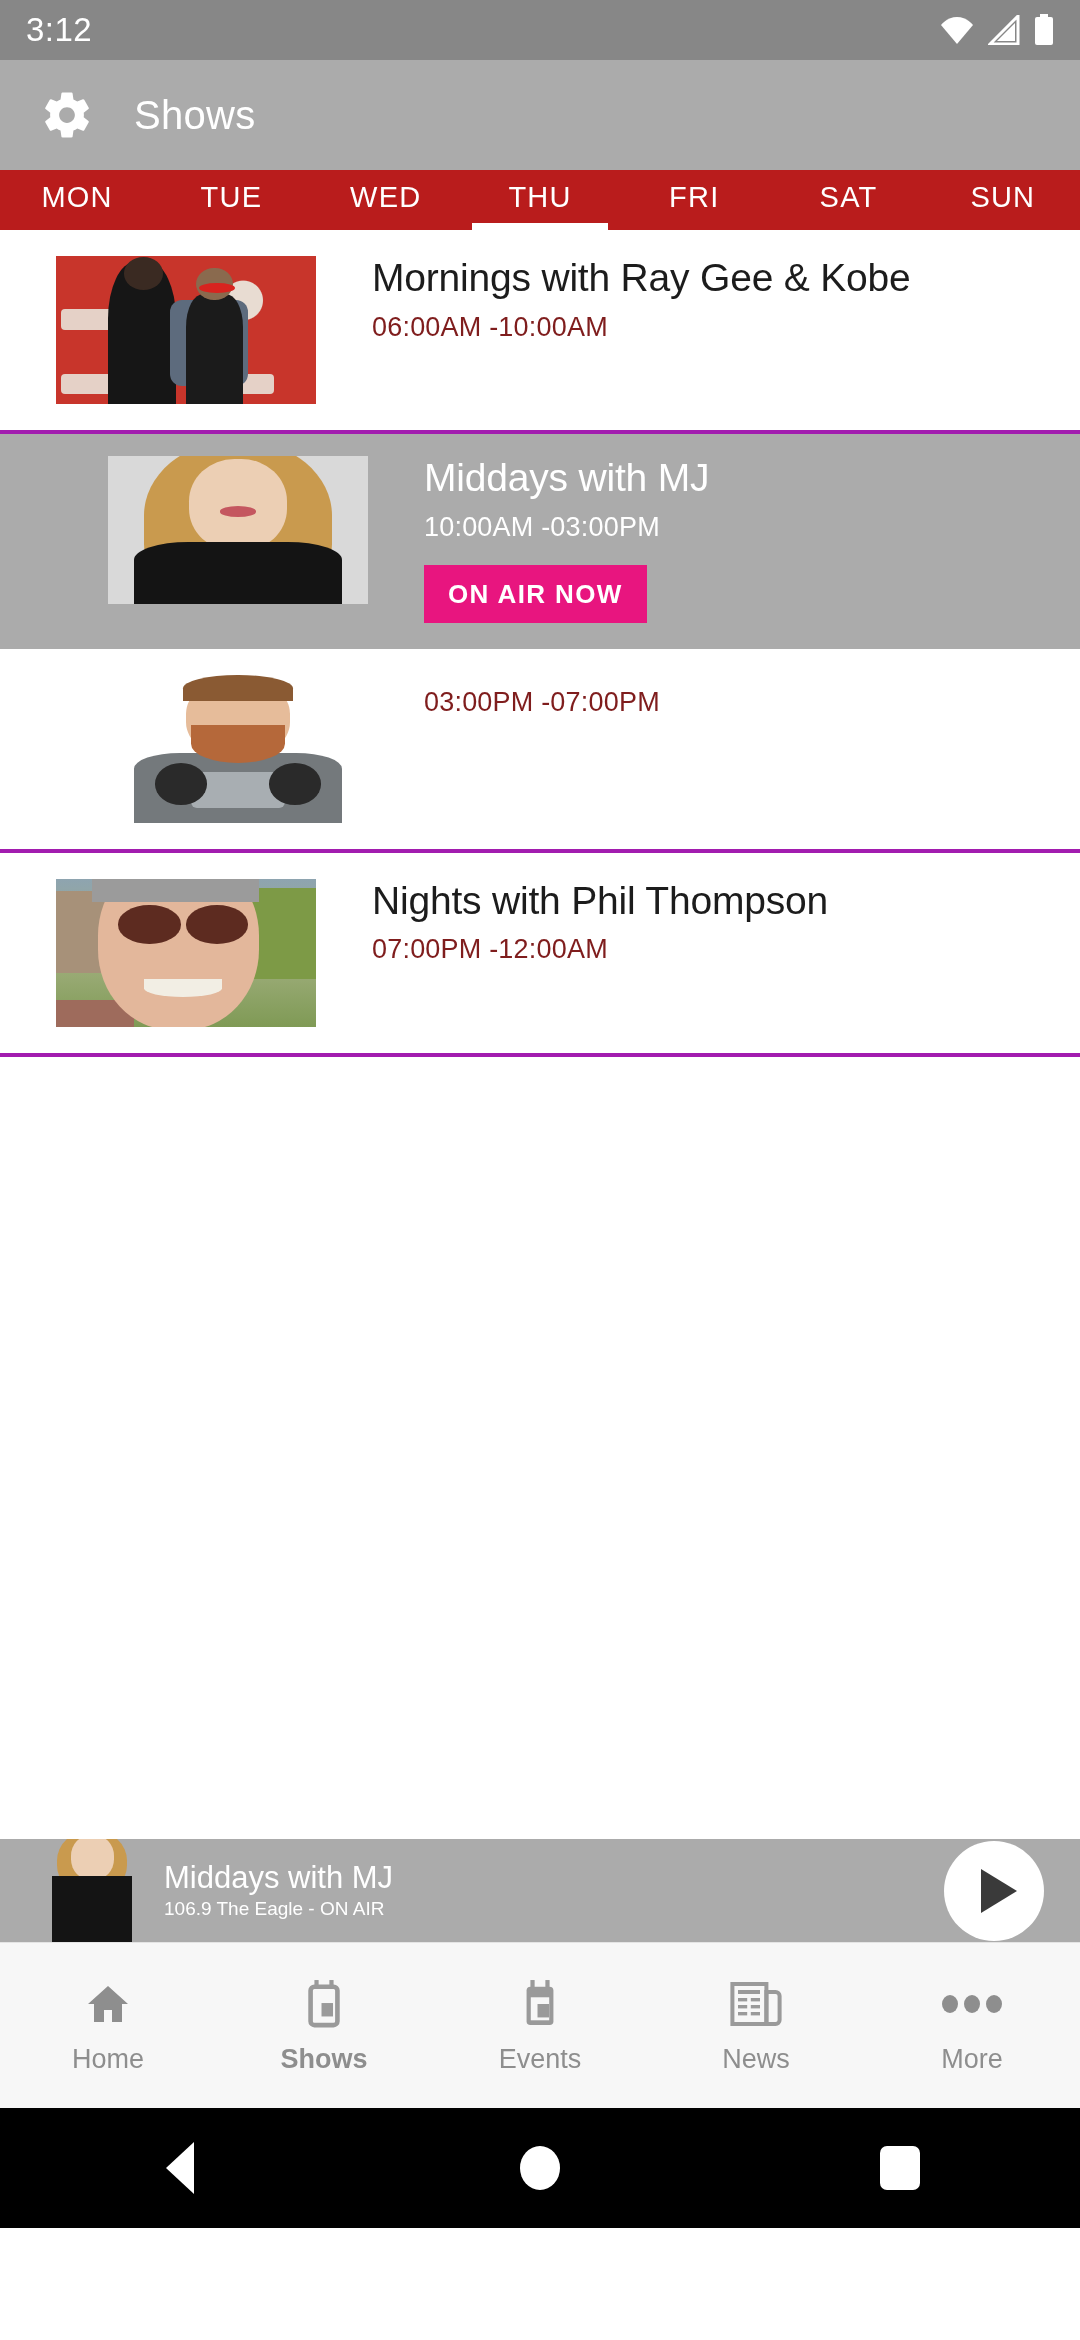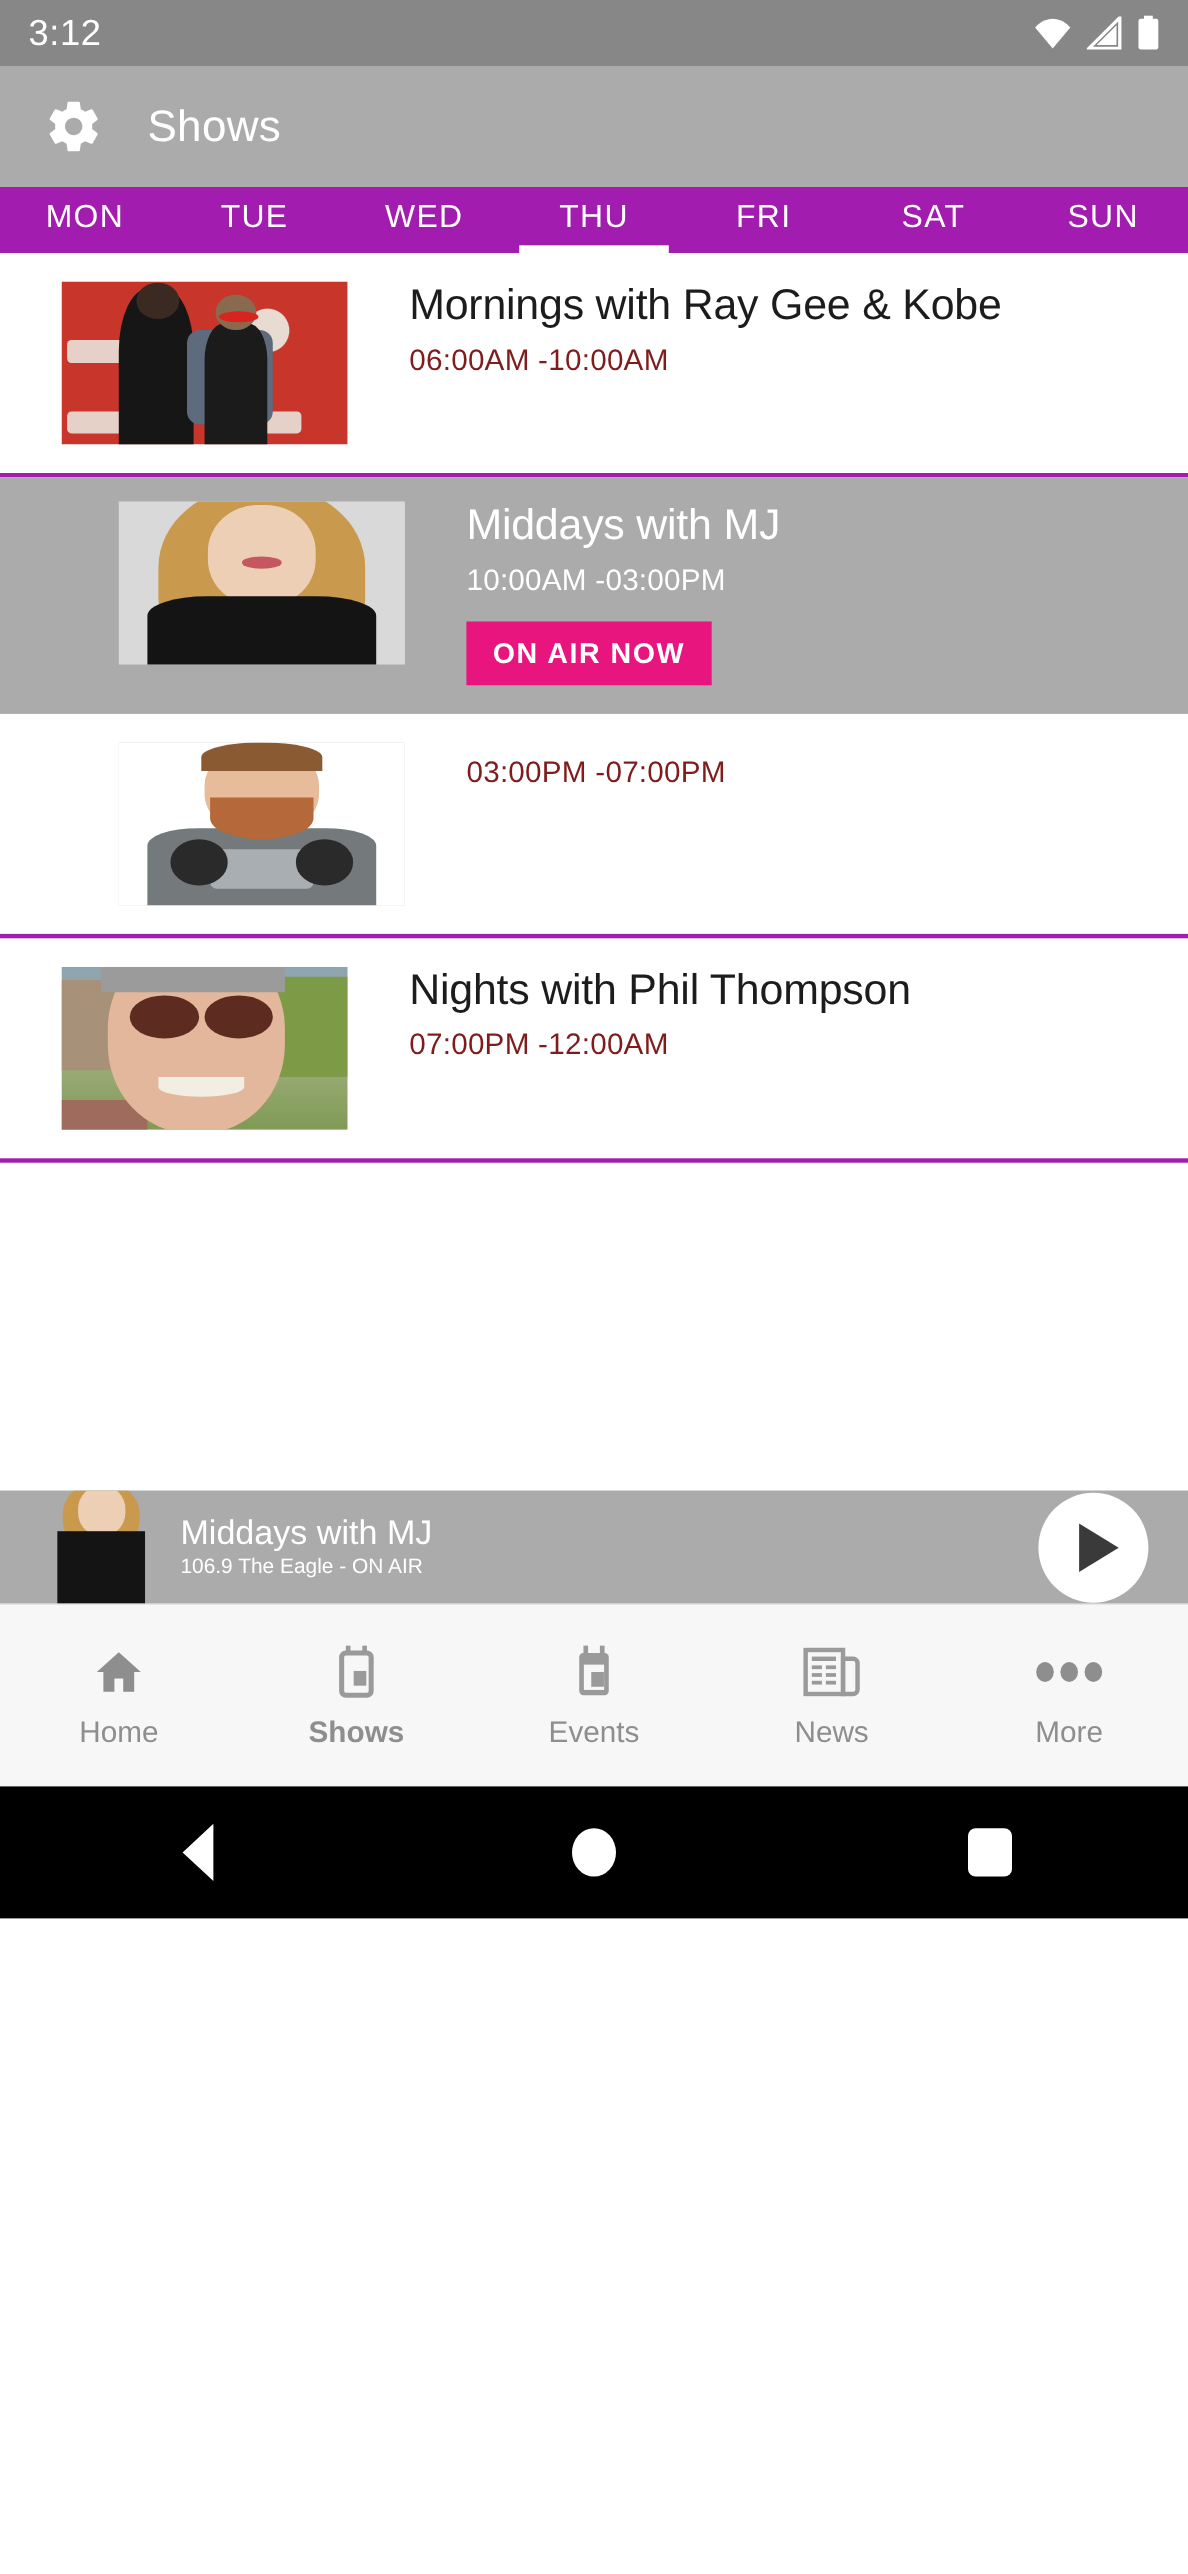--- a/index.html
+++ b/index.html
@@ -3,21 +3,21 @@
 <meta charset="utf-8">
 <style>
   * { margin:0; padding:0; box-sizing:border-box; }
   html,body { width:1080px; height:2340px; }
   body {
     font-family:"Liberation Sans", sans-serif;
     background:#ffffff;
     overflow:hidden;
     position:relative;
   }
-  .phone { width:1080px; height:1744px; display:flex; flex-direction:column; position:relative; }
+  .phone { width:1080px; height:2228px; display:flex; flex-direction:column; position:relative; }
 
   
   .statusbar {
     height:60px; background:#878787; color:#fff;
     display:flex; align-items:center; padding:0 26px; flex:0 0 60px;
   }
   .status-time { font-size:33px; letter-spacing:.5px; }
   .status-icons { margin-left:auto; display:flex; align-items:center; gap:14px; }
   .ic-wifi { width:34px; height:30px; position:relative; }
   .ic-wifi svg, .ic-sig svg, .ic-bat svg { display:block; }
@@ -25,21 +25,21 @@
   
   .appbar {
     background:#ababab; flex:0 0 110px;
     display:flex; align-items:center; padding:0 40px;
   }
   .gear-icon { width:54px; height:54px; flex:0 0 54px; }
   .appbar-title { color:#fff; font-size:40px; margin-left:40px; letter-spacing:.3px; }
 
   
   .daytabs {
-    background:#a21caf; flex:0 0 60px; display:flex; position:relative;
+    background:#b91c1c; flex:0 0 60px; display:flex; position:relative;
   }
   .daytab {
     flex:1 1 0; display:flex; align-items:center; justify-content:center;
     color:#ffffff; font-size:29px; letter-spacing:1.2px; position:relative;
     padding-bottom:6px;
   }
   .daytab.active::after {
     content:""; position:absolute; left:6%; right:6%; bottom:0;
     height:7px; background:#ffffff;
   }

